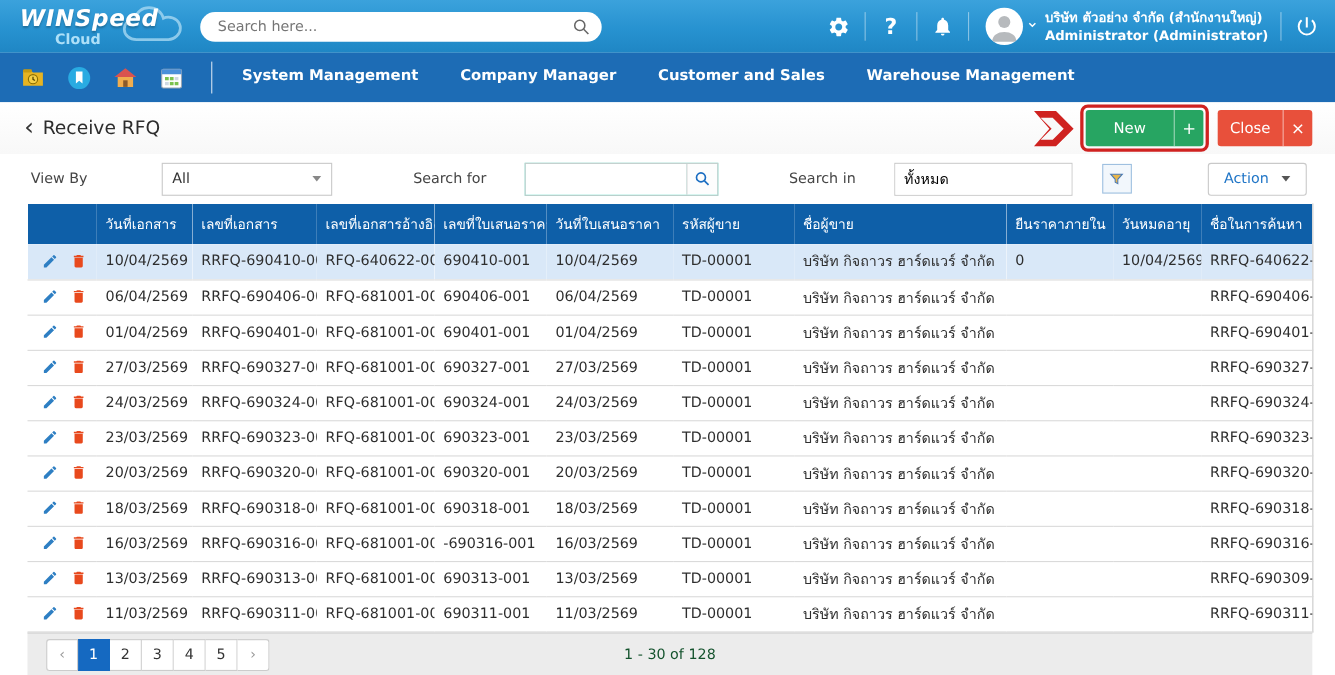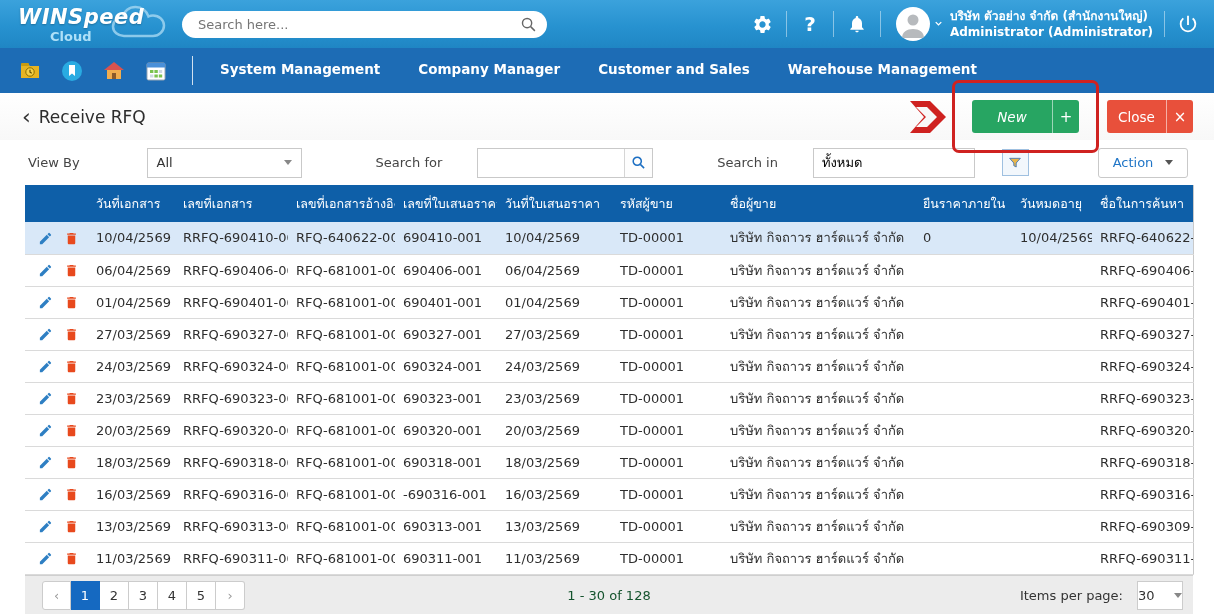--- a/index.html
+++ b/index.html
@@ -36,21 +36,21 @@
     font-weight:600; cursor:pointer; white-space:nowrap; border-bottom:3px solid transparent; }
   .nav-item.active { border-bottom:3px solid #fff; }
 
   
   .titlerow { height:47px; display:flex; align-items:center; padding:0 21px 0 22px;
     background:linear-gradient(180deg,#ffffff,#f8f8f8); position:relative; }
   .back { font-size:22px; color:#333; margin-right:8px; cursor:pointer; line-height:1; }
   .page-title { font-size:17px; color:#2d2d2d; }
   .title-actions { margin-left:auto; display:flex; align-items:center; }
   .annot-arrow { margin-right:4px; }
-  .annot-box { border:3px solid #cf2220; border-radius:7px; padding:17px; background:transparent;font-style:italic; }
+  .annot-box { border:3px solid #cf2220; border-radius:7px; padding:2px; background:transparent; }
   .btn-split { display:flex; align-items:stretch; height:33px; border-radius:3px; overflow:hidden;
     color:#fff; font-size:13.5px; cursor:pointer; }
   .btn-new { background:#27a562; width:107px; }
   .btn-close { background:#e8503b; width:86px; margin-left:8px; }
   .btn-split .lbl { flex:1; display:flex; align-items:center; justify-content:center; }
   .btn-split .aux { width:27px; display:flex; align-items:center; justify-content:center;
     border-left:1px solid rgba(255,255,255,.55); font-size:15px; }
 
   
   .filterrow { height:45px; display:flex; align-items:center; padding:0 26px 0 28px; background:#fff;gap:22px; }
@@ -560,21 +560,14 @@
     <div class="pager">
       <button class="pbtn nav">‹</button>
       <button class="pbtn active">1</button>
       <button class="pbtn">2</button>
       <button class="pbtn">3</button>
       <button class="pbtn">4</button>
       <button class="pbtn">5</button>
       <button class="pbtn nav">›</button>
     </div>
     <span class="range">1 - 30 of 128</span>
-    <div class="ipp">
-      <span>Items per page:</span>
-      <div class="ipp-select">
-        <span>30</span>
-        <span class="caret"></span>
-      </div>
-    </div>
   </div>
 </div>
 
 </body></html>

